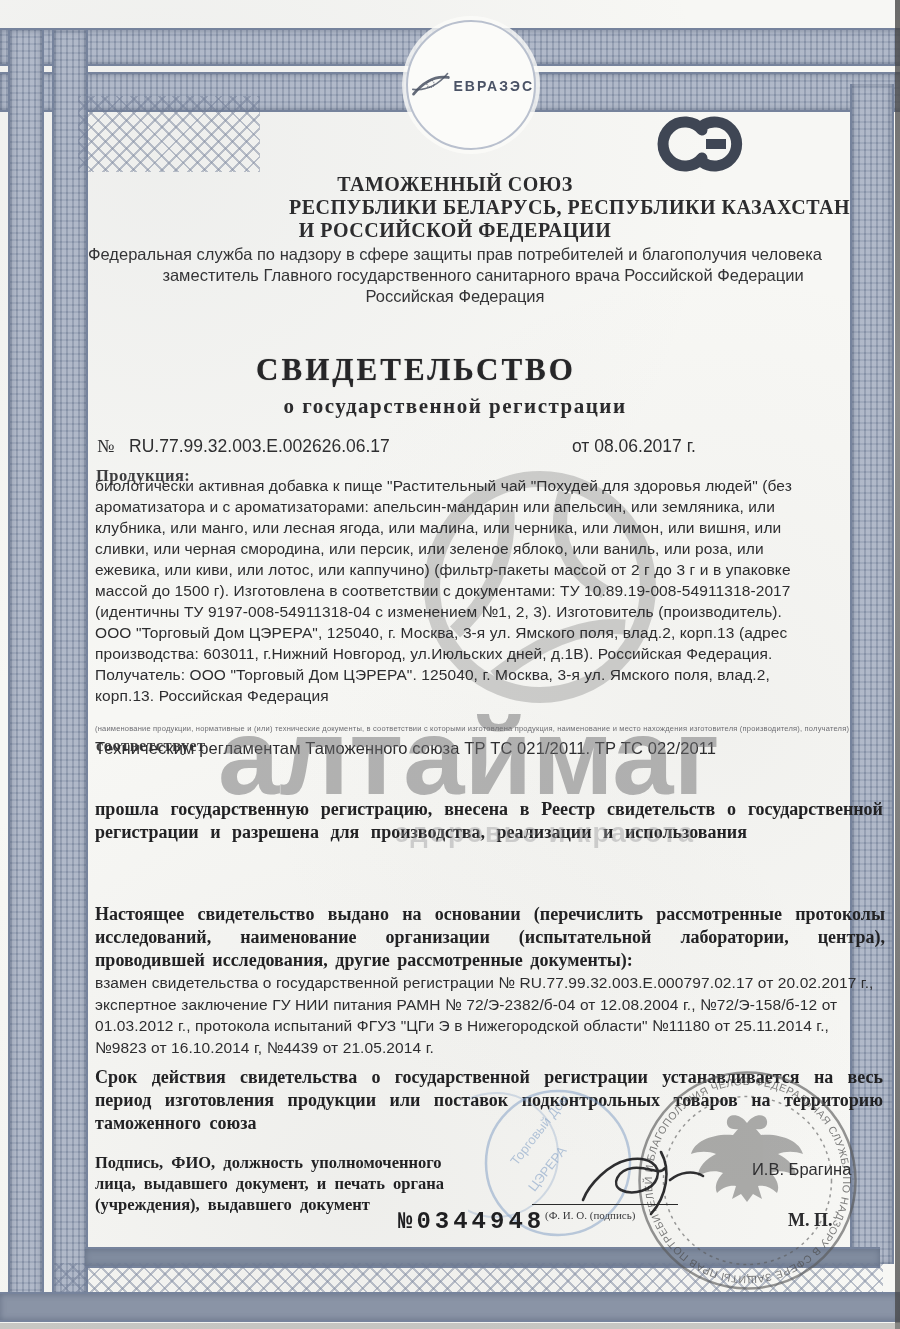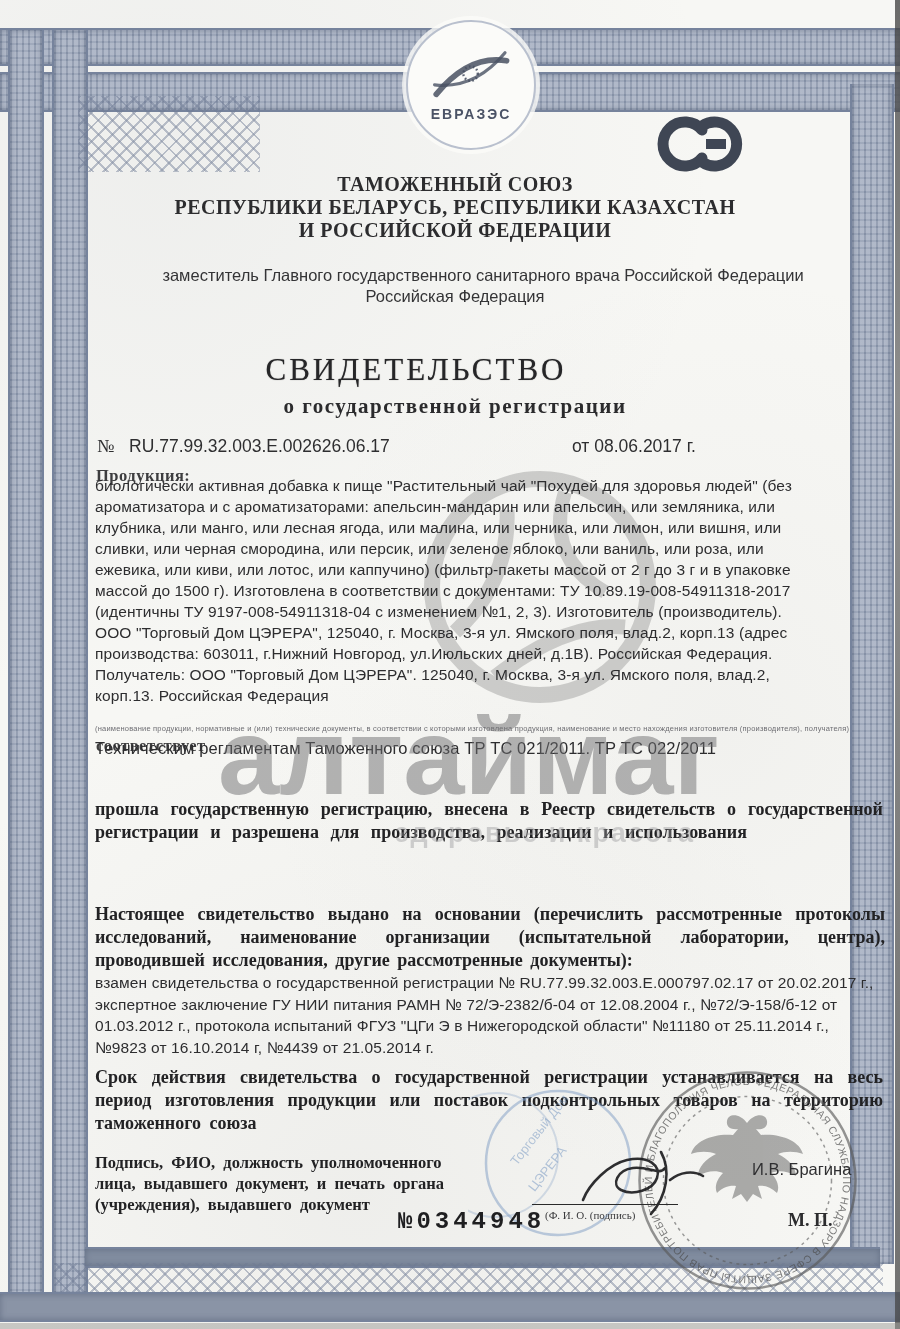--- a/index.html
+++ b/index.html
@@ -29,33 +29,33 @@
       repeating-linear-gradient(45deg, rgba(110,122,148,.55) 0 2px, transparent 2px 10px),
       repeating-linear-gradient(-45deg, rgba(110,122,148,.55) 0 2px, transparent 2px 10px);
     opacity:.8;
   }
   .scan-edge-right{position:absolute;right:0;top:0;width:5px;height:100%;background:linear-gradient(180deg,#3b3b3b,#6b6b6b 30%,#454545);opacity:.75;}
   .scan-edge-bottom{position:absolute;left:0;bottom:0;width:100%;height:6px;background:#9a9a96;opacity:.5;}
   
   .eurasec{
     position:absolute;left:406px;top:20px;width:126px;height:126px;border-radius:50%;
     background:#fbfbf9;border:2px solid #b9c0ce;box-shadow:0 0 0 4px rgba(251,251,249,.8);
-    display:flex;flex-direction:column;align-items:center;justify-content:center;
+    display:flex;flex-direction:row;align-items:center;justify-content:center;
   }
   .eurasec-label{font-weight:bold;font-size:14px;letter-spacing:2px;color:#4b5366;margin-top:2px;}
   
   .se-mark{position:absolute;left:650px;top:108px;width:96px;height:72px;}
   
   .hdr{position:absolute;left:60px;width:790px;text-align:center;color:#2c2c2e;}
   .hdr-bold{font-family:"Liberation Serif",serif;font-weight:bold;font-size:20px;line-height:23px;letter-spacing:.5px;}
   .hdr-sans{font-size:16.5px;line-height:21px;color:#343436;}
   .tiny{position:absolute;font-size:7.5px;color:#6d6d72;white-space:nowrap;overflow:hidden;letter-spacing:.2px;}
   .title-main{
     position:absolute;left:60px;top:352px;width:712px;text-align:center;
-    font-family:"Liberation Serif",serif;font-weight:normal;font-size:31px;letter-spacing:3px;color:#262628;
+    font-family:"Liberation Serif",serif;font-weight:bold;font-size:31px;letter-spacing:3px;color:#262628;
     text-shadow:0 0 1px rgba(40,40,40,.55);
   }
   .title-sub{
     position:absolute;left:60px;top:394px;width:790px;text-align:center;
     font-family:"Liberation Serif",serif;font-weight:bold;font-size:21px;letter-spacing:1.5px;color:#2b2b2d;
   }
   
   .numrow{position:absolute;left:97px;top:436px;width:760px;font-size:17.5px;color:#2e2e30;}
   .num-label{font-family:"Liberation Serif",serif;font-size:18px;}
   .num-date{position:absolute;left:475px;top:0;}
@@ -115,22 +115,23 @@
     <div class="eurasec-label">ЕВРАЗЭС</div>
   </div>
 
   <svg class="se-mark" viewBox="0 0 96 72">
     <path d="M 52 22 A 22 22 0 1 0 52 50" fill="none" stroke="#3f4654" stroke-width="11" stroke-linecap="round"></path>
     <path d="M 52 18 A 22 22 0 1 1 52 54" fill="none" stroke="#3f4654" stroke-width="11" stroke-linecap="round"></path>
     <line x1="56" y1="36" x2="76" y2="36" stroke="#3f4654" stroke-width="10"></line>
   </svg>
 
   <div class="hdr hdr-bold" style="top:173px;">ТАМОЖЕННЫЙ СОЮЗ</div>
-  <div class="hdr hdr-bold" style="top:196px;">РЕСПУБЛИКИ БЕЛАРУСЬ, РЕСПУБЛИКИ КАЗАХСТАН</div>
+  <div class="hdr hdr-bold" style="top:196px;text-align:right;">РЕСПУБЛИКИ БЕЛАРУСЬ, РЕСПУБЛИКИ КАЗАХСТАН</div>
   <div class="hdr hdr-bold" style="top:219px;">И РОССИЙСКОЙ ФЕДЕРАЦИИ</div>
+  <div class="hdr hdr-sans" style="top:244px;">Федеральная служба по надзору в сфере защиты прав потребителей и благополучия человека</div>
   <div class="hdr hdr-sans" style="top:265px;padding-left:28px;">заместитель Главного государственного санитарного врача Российской Федерации</div>
   <div class="hdr hdr-sans" style="top:286px;">Российская Федерация</div>
 
   <div class="title-main">СВИДЕТЕЛЬСТВО</div>
   <div class="title-sub">о государственной регистрации</div>
 
   <div class="numrow">
     <span class="num-label">№</span>
     <span style="margin-left:10px;">RU.77.99.32.003.E.002626.06.17</span>
     <span class="num-date">от 08.06.2017 г.</span>

